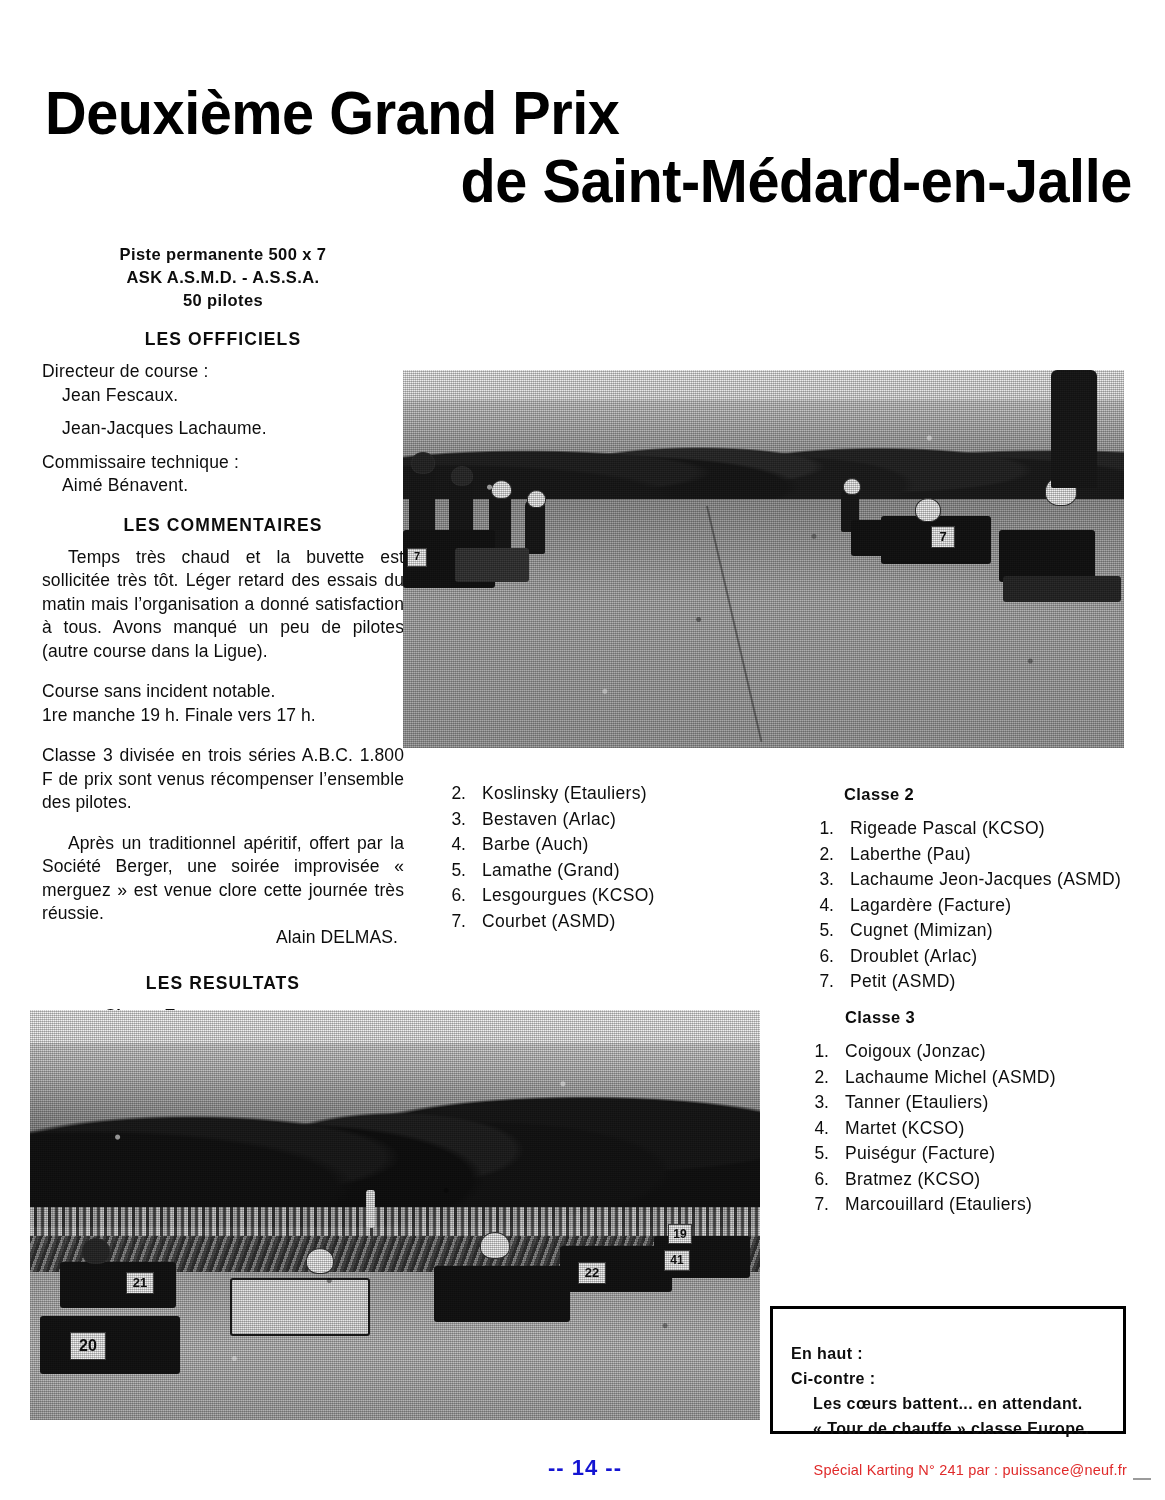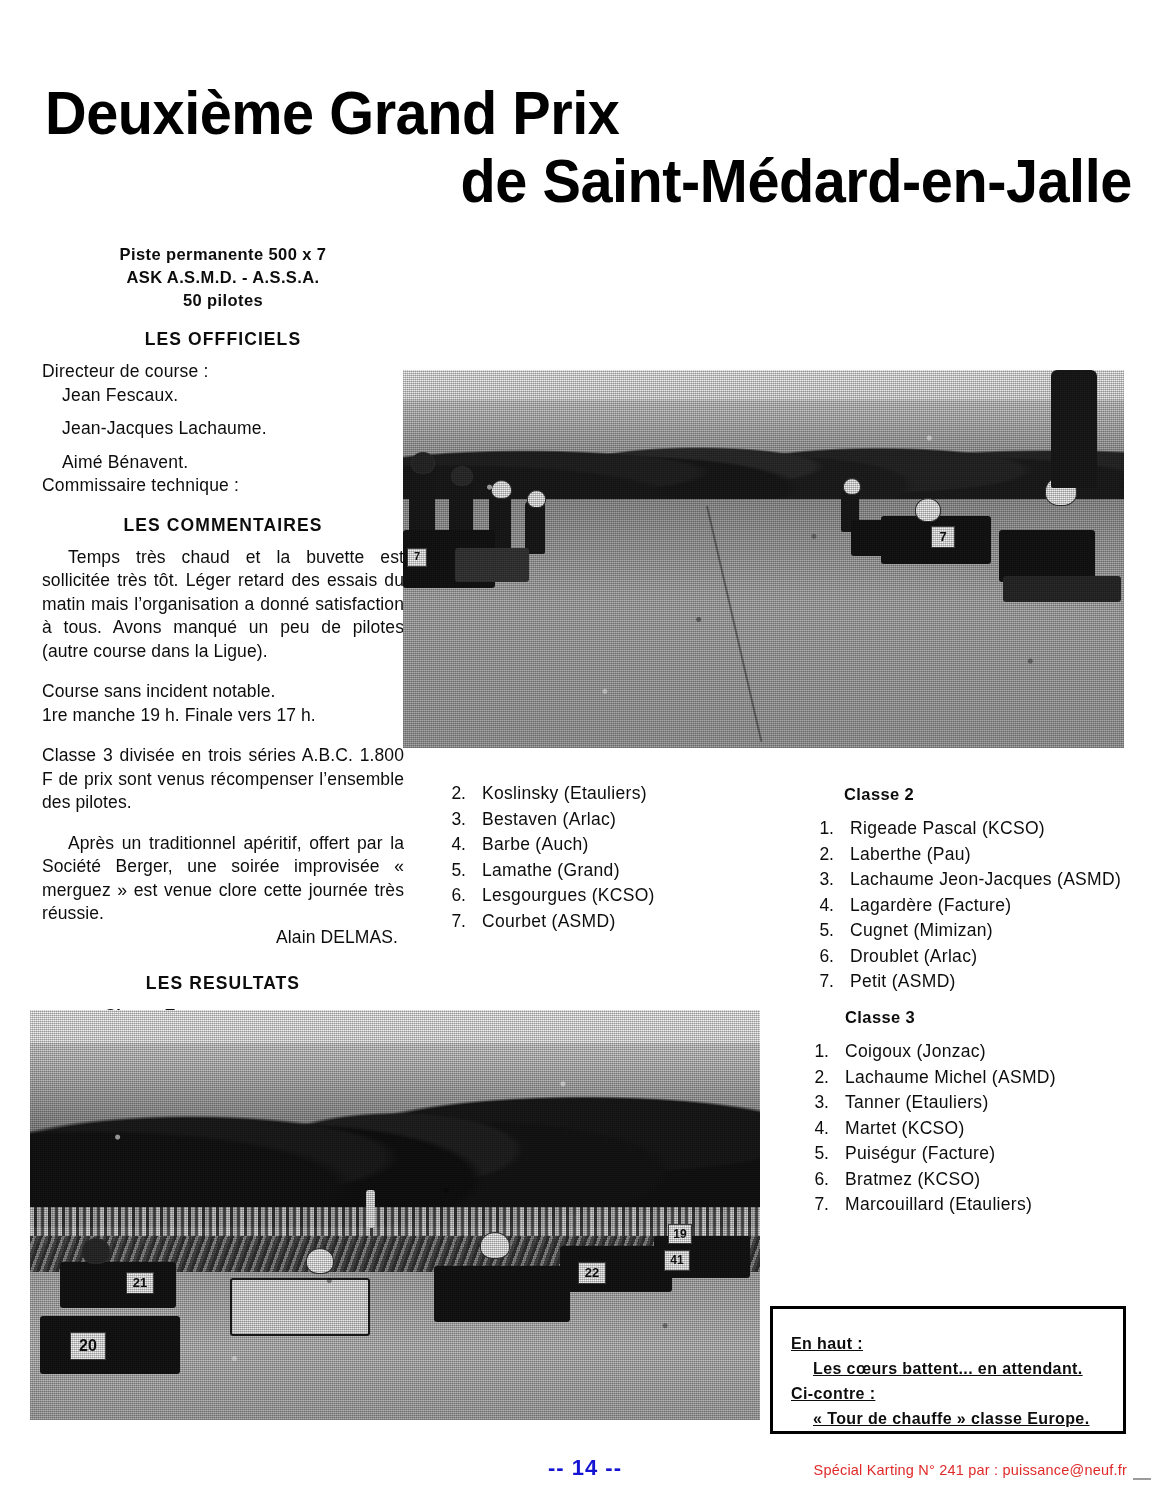--- a/index.html
+++ b/index.html
@@ -237,22 +237,21 @@
 
   
   #caption-box {
     position: absolute;
     left: 770px;
     top: 1306px;
     width: 356px;
     height: 128px;
     border: 3px solid #000;
     box-sizing: border-box;
-    padding: 22px 16px 0 18px;
-    text-decoration: underline;
+    padding: 32px 16px 0 18px;
   }
   .cap-line {
     font-weight: bold;
     font-size: 16px;
     line-height: 25px;
     letter-spacing: .4px;
     white-space: nowrap;
   }
   .cap-sub { padding-left: 22px; }
 
@@ -313,22 +312,22 @@
     <div>
       <div class="off-role">Directeur de course :</div>
       <div class="off-role off-name">Jean Fescaux.</div>
     </div>
     <div class="gap-s"></div>
     <div>
       <div class="off-role off-name">Jean-Jacques Lachaume.</div>
     </div>
     <div class="gap-s"></div>
     <div>
+      <div class="off-role">Commissaire technique :</div>
       <div class="off-role off-name">Aimé Bénavent.</div>
-      <div class="off-role">Commissaire technique :</div>
     </div>
 
     <div class="gap-m"></div>
 
     <div class="sect-head">LES COMMENTAIRES</div>
     <div class="gap-s"></div>
 
     <div class="body-txt indent-first">Temps très chaud et la buvette est sollicitée très tôt. Léger retard des essais du matin mais l’organisation a donné satisfaction à tous. Avons manqué un peu de pilotes (autre course dans la Ligue).</div>
     <div class="gap-m"></div>
     <div class="body-txt">Course sans incident notable.</div>
@@ -511,22 +510,22 @@
     <div class="kart" style="left:624px; top:226px; width:96px; height:42px;"></div>
     <div class="numplate" style="left:634px; top:240px; width:24px; height:19px; font-size:12px; line-height:19px;">41</div>
     <div class="numplate" style="left:638px; top:214px; width:22px; height:18px; font-size:12px; line-height:18px;">19</div>
 
     <div class="grain"></div>
     <div class="speck"></div>
   </div>
 
   <div id="caption-box">
     <div class="cap-line">En haut :</div>
+    <div class="cap-line">Ci-contre :</div>
     <div class="cap-line cap-sub">Les cœurs battent... en attendant.</div>
-    <div class="cap-line">Ci-contre :</div>
     <div class="cap-line cap-sub">« Tour de chauffe » classe Europe.</div>
   </div>
 
   <div id="pageno">-- 14 --</div>
   <div id="credit">Spécial Karting N° 241 par :  puissance@neuf.fr</div>
   <div id="credit-rule"></div>
 
 </div>
 
 </body></html>

